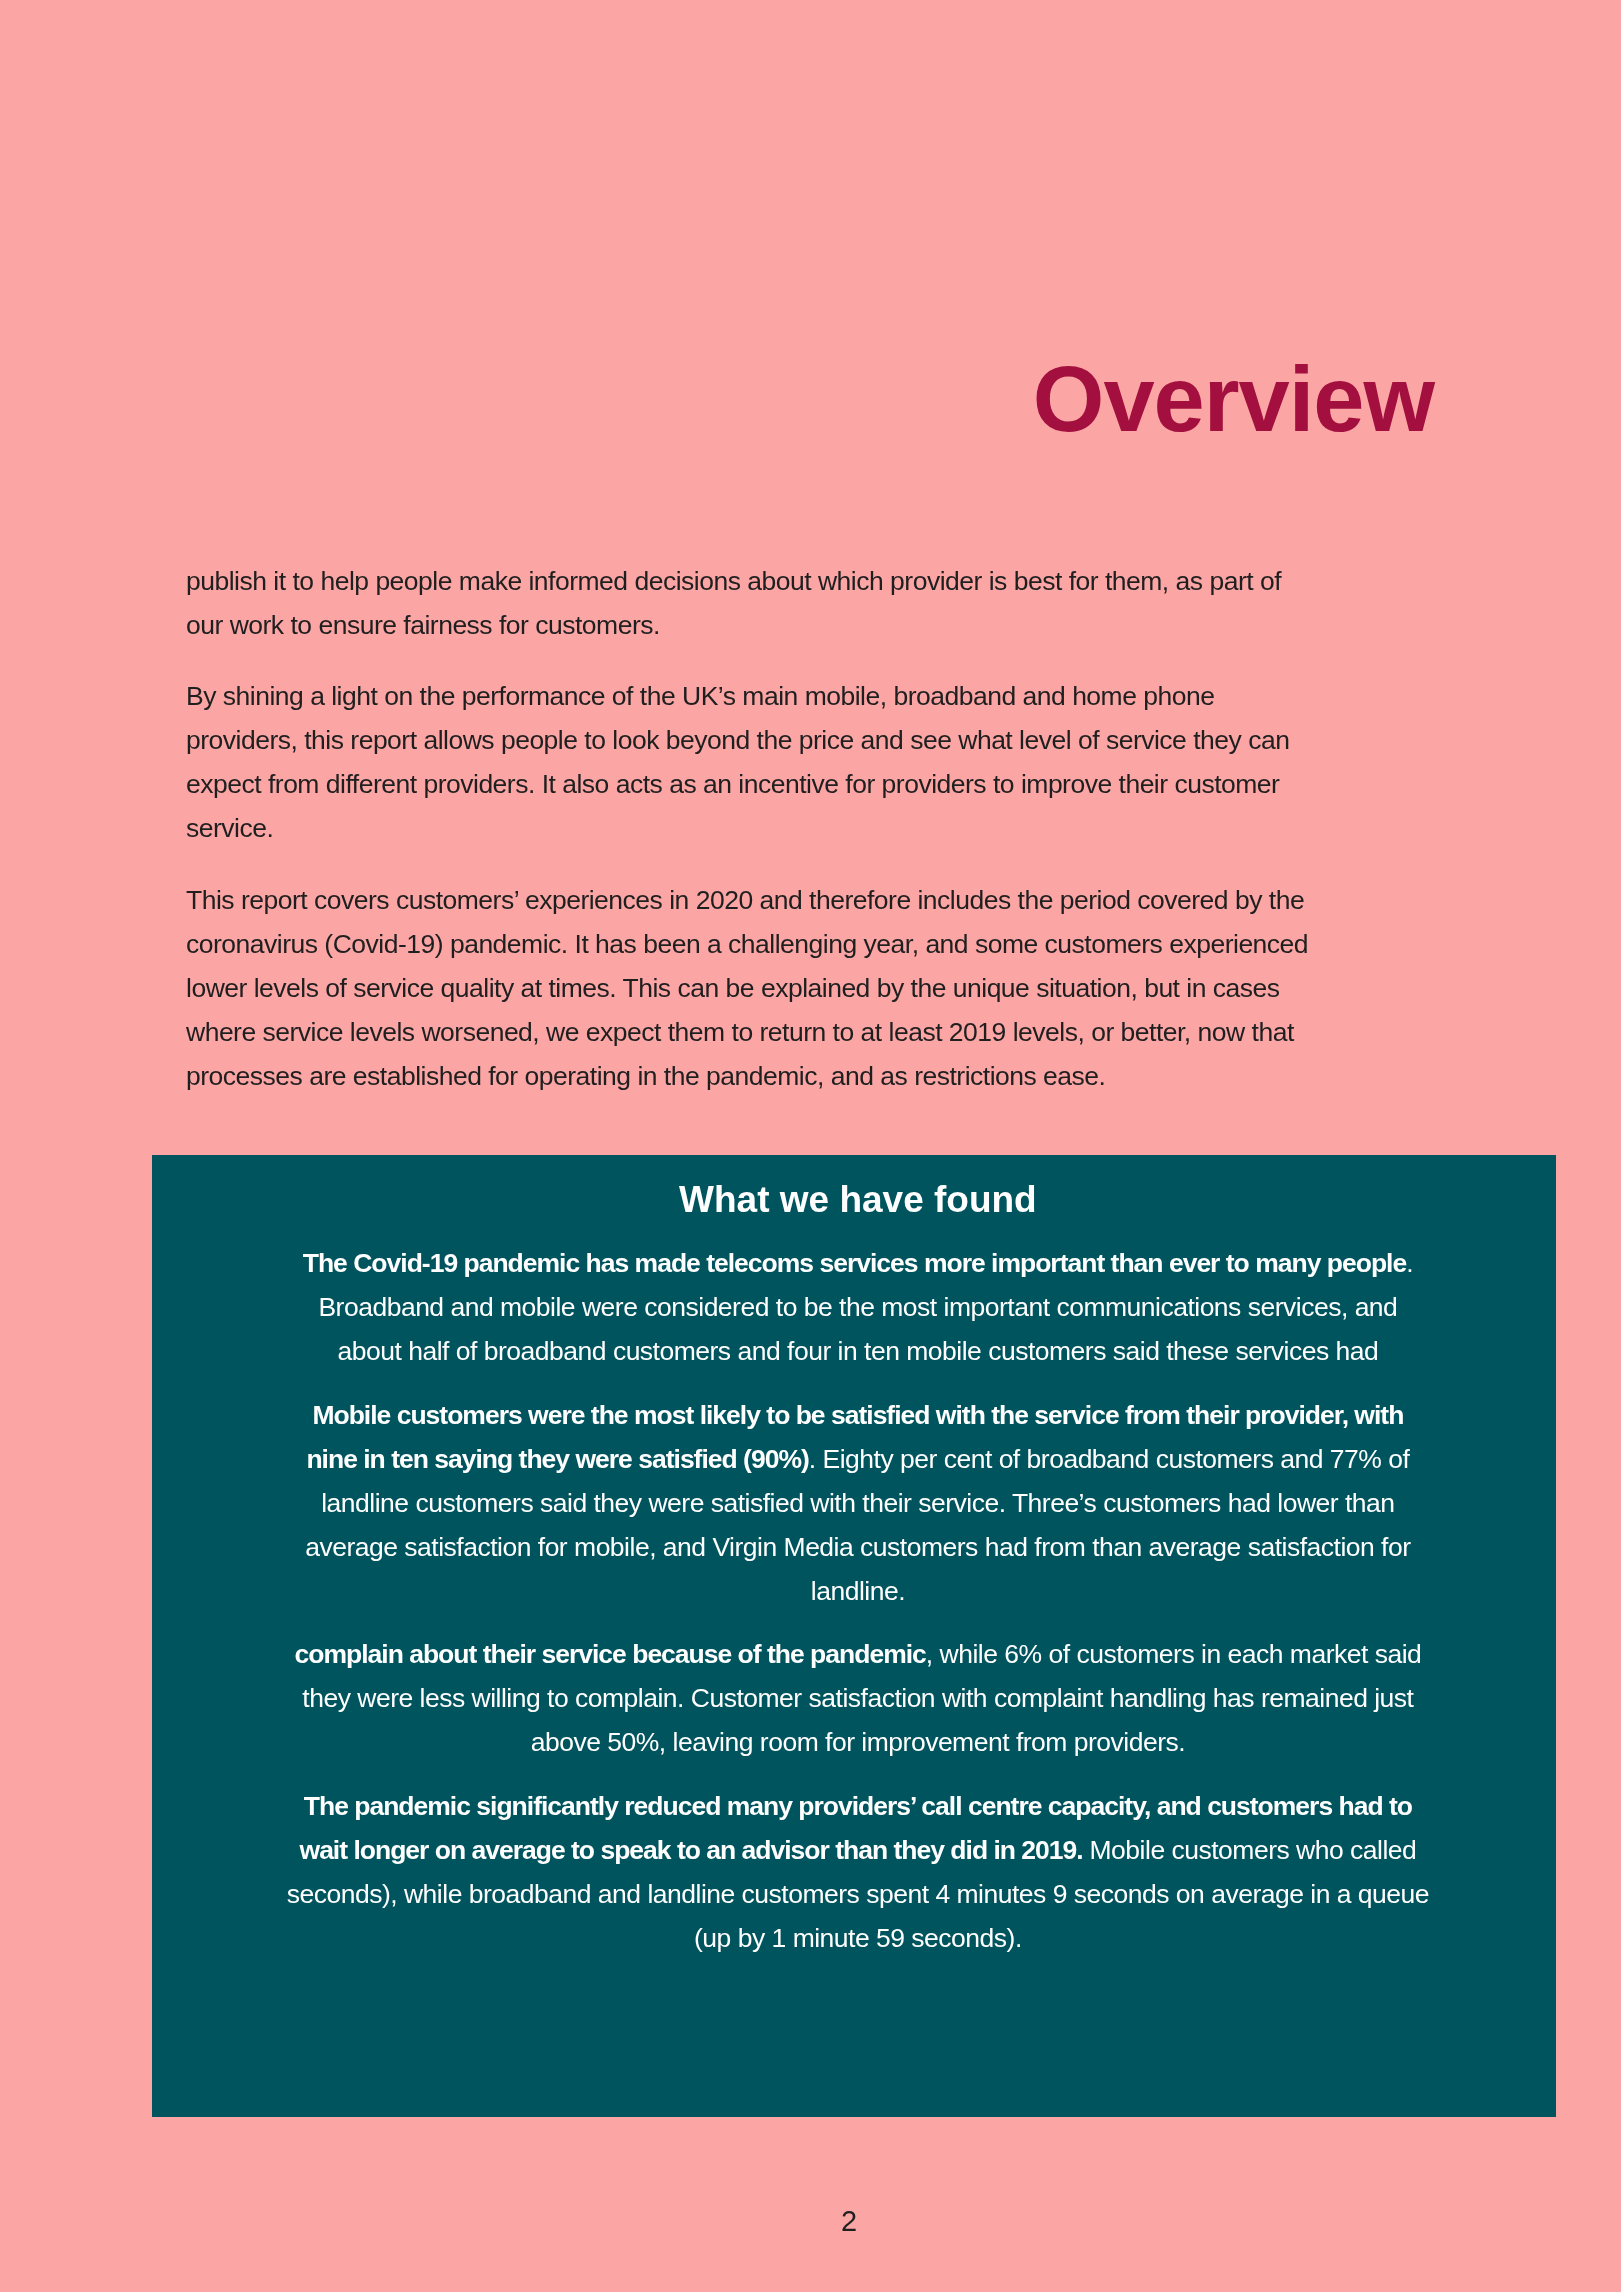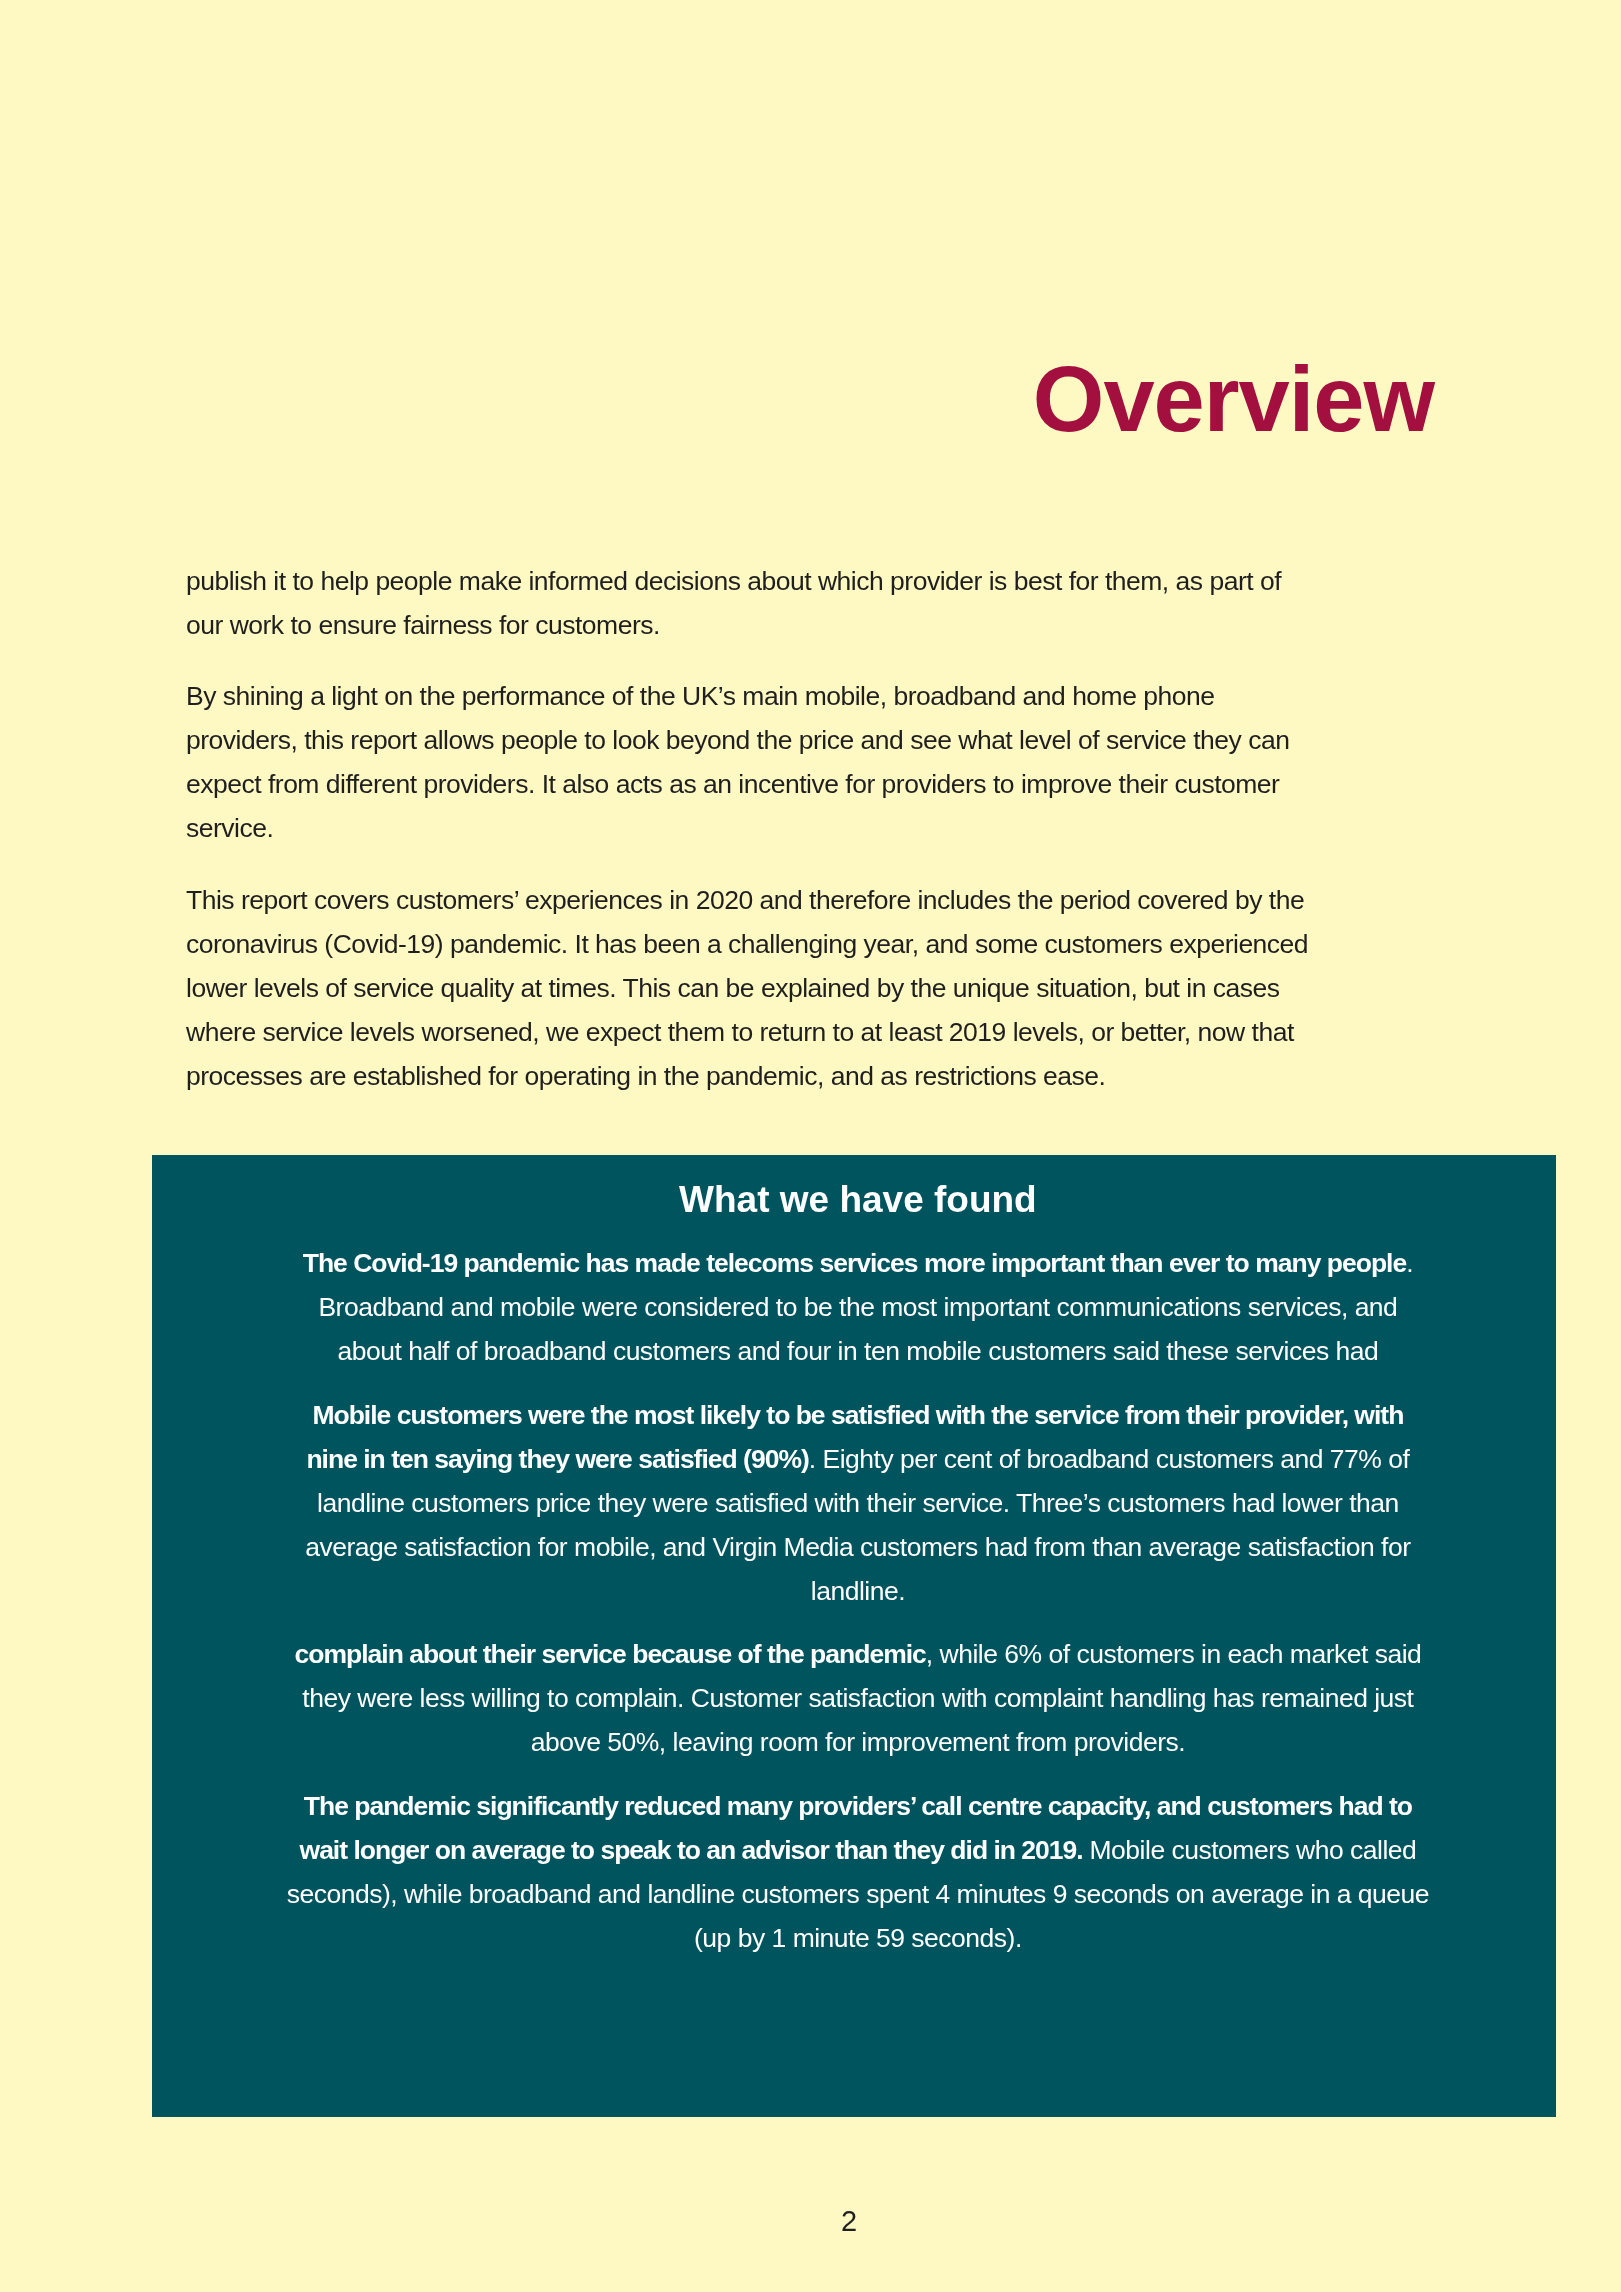--- a/index.html
+++ b/index.html
@@ -4,21 +4,21 @@
 <style>
   html, body {
     margin: 0;
     padding: 0;
     background: #ffffff;
   }
   .page {
     position: relative;
     width: 1621px;
     height: 2293px;
-    background: #fef9c3;
+    background: #fca5a5;
     font-family: "Liberation Sans", sans-serif;
     color: #1f1f1f;
     overflow: hidden;
   }
   .doc-title {
     position: absolute;
     top: 291px;
     right: 187px;
     font-size: 92px;
     font-weight: bold;
@@ -103,21 +103,21 @@
   <div class="findings-box">
     <h2 class="findings-heading">What we have found</h2>
     <div class="para">
         <div class="line"><span class="b">The Covid-19 pandemic has made telecoms services more important than ever to many people</span><span>.</span></div>
         <div class="line"><span>Broadband and mobile were considered to be the most important communications services, and</span></div>
         <div class="line"><span>about half of broadband customers and four in ten mobile customers said these services had</span></div>
       </div>
     <div class="para">
         <div class="line"><span class="b">Mobile customers were the most likely to be satisfied with the service from their provider, with</span></div>
         <div class="line"><span class="b">nine in ten saying they were satisfied (90%)</span><span>. Eighty per cent of broadband customers and 77% of</span></div>
-        <div class="line"><span>landline customers price they were satisfied with their service. Three’s customers had lower than</span></div>
+        <div class="line"><span>landline customers said they were satisfied with their service. Three’s customers had lower than</span></div>
         <div class="line"><span>average satisfaction for mobile, and Virgin Media customers had from than average satisfaction for</span></div>
         <div class="line"><span>landline.</span></div>
       </div>
     <div class="para">
         <div class="line"><span class="b">complain about their service because of the pandemic</span><span>, while 6% of customers in each market said</span></div>
         <div class="line"><span>they were less willing to complain. Customer satisfaction with complaint handling has remained just</span></div>
         <div class="line"><span>above 50%, leaving room for improvement from providers.</span></div>
       </div>
     <div class="para">
         <div class="line"><span class="b">The pandemic significantly reduced many providers’ call centre capacity, and customers had to</span></div>

